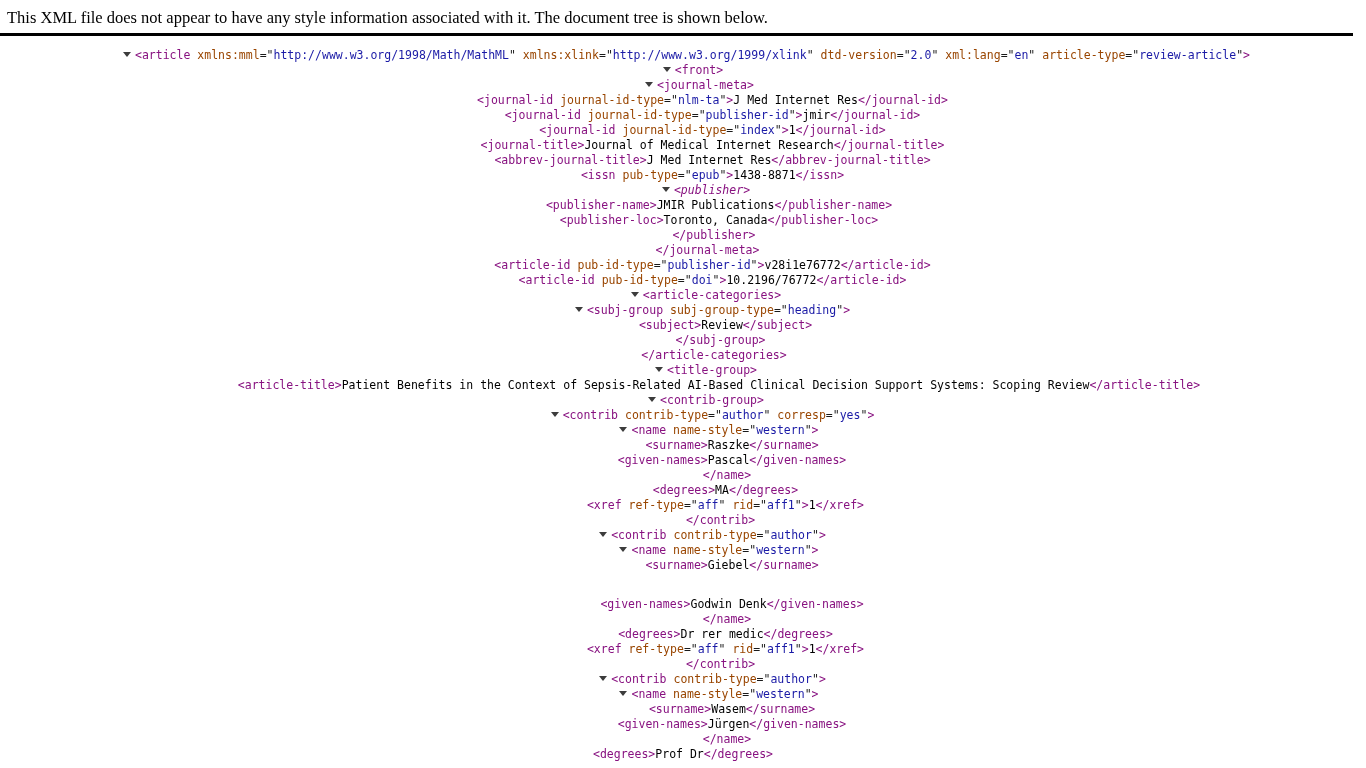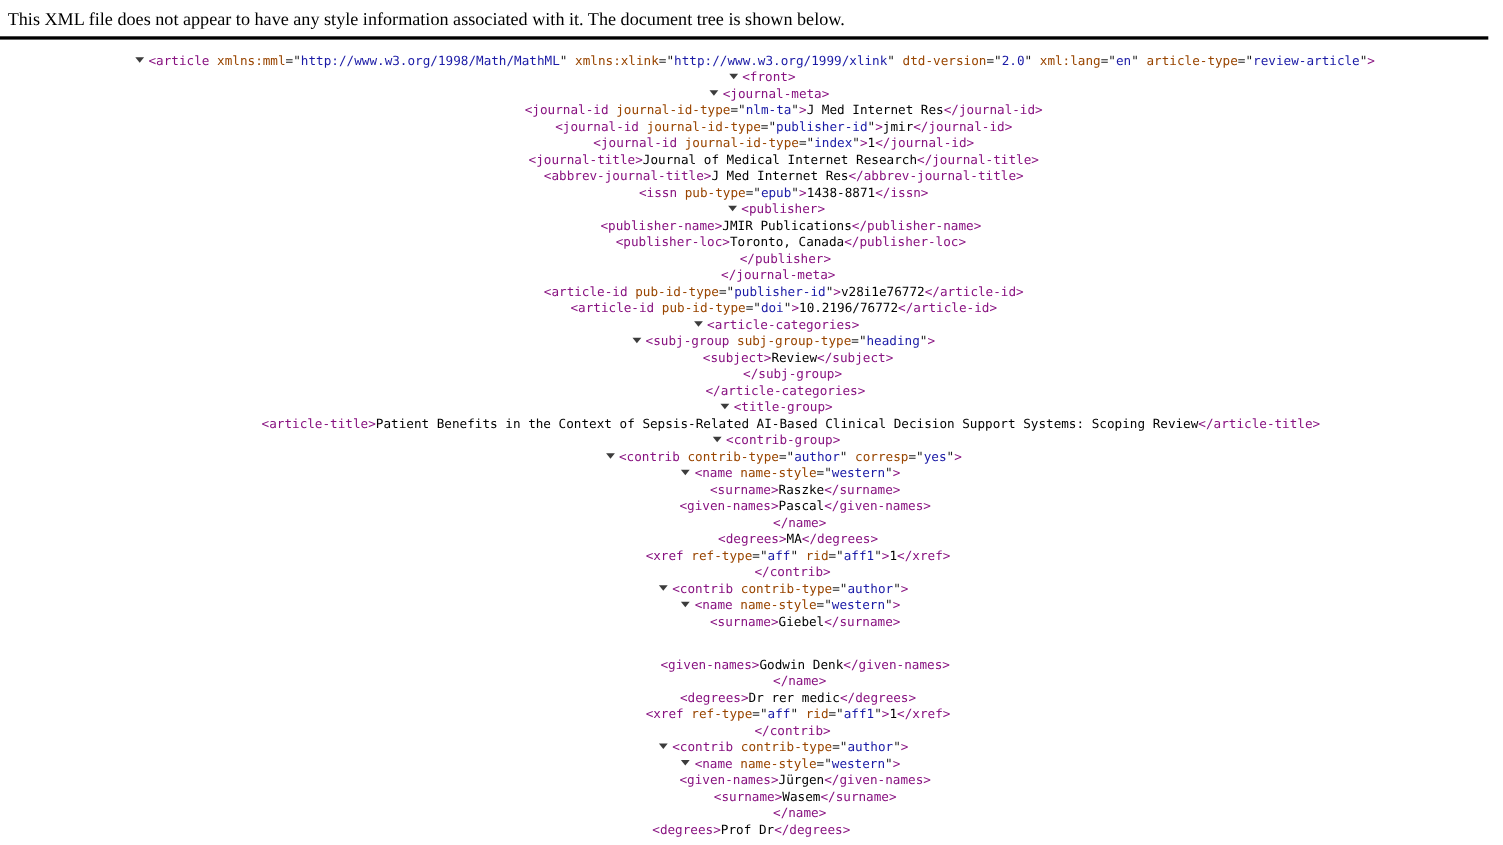--- a/index.html
+++ b/index.html
@@ -45,21 +45,21 @@
 <div id="tree" class="tree">
     <div class="line" style="padding-left: 7px;"><span class="arrow"></span><span class="tag">&lt;article</span><span class="tag"> </span><span class="attr">xmlns:mml</span><span class="eq">="</span><span class="val">http://www.w3.org/1998/Math/MathML</span><span class="eq">"</span><span class="tag"> </span><span class="attr">xmlns:xlink</span><span class="eq">="</span><span class="val">http://www.w3.org/1999/xlink</span><span class="eq">"</span><span class="tag"> </span><span class="attr">dtd-version</span><span class="eq">="</span><span class="val">2.0</span><span class="eq">"</span><span class="tag"> </span><span class="attr">xml:lang</span><span class="eq">="</span><span class="val">en</span><span class="eq">"</span><span class="tag"> </span><span class="attr">article-type</span><span class="eq">="</span><span class="val">review-article</span><span class="eq">"</span><span class="tag">&gt;</span></div>
     <div class="line" style="padding-left: 20px;"><span class="arrow"></span><span class="tag">&lt;front</span><span class="tag">&gt;</span></div>
     <div class="line" style="padding-left: 33px;"><span class="arrow"></span><span class="tag">&lt;journal-meta</span><span class="tag">&gt;</span></div>
     <div class="line" style="padding-left: 59px;"><span class="tag">&lt;journal-id</span><span class="tag"> </span><span class="attr">journal-id-type</span><span class="eq">="</span><span class="val">nlm-ta</span><span class="eq">"</span><span class="tag">&gt;</span><span class="txt">J Med Internet Res</span><span class="tag">&lt;/journal-id</span><span class="tag">&gt;</span></div>
     <div class="line" style="padding-left: 59px;"><span class="tag">&lt;journal-id</span><span class="tag"> </span><span class="attr">journal-id-type</span><span class="eq">="</span><span class="val">publisher-id</span><span class="eq">"</span><span class="tag">&gt;</span><span class="txt">jmir</span><span class="tag">&lt;/journal-id</span><span class="tag">&gt;</span></div>
     <div class="line" style="padding-left: 59px;"><span class="tag">&lt;journal-id</span><span class="tag"> </span><span class="attr">journal-id-type</span><span class="eq">="</span><span class="val">index</span><span class="eq">"</span><span class="tag">&gt;</span><span class="txt">1</span><span class="tag">&lt;/journal-id</span><span class="tag">&gt;</span></div>
     <div class="line" style="padding-left: 59px;"><span class="tag">&lt;journal-title</span><span class="tag">&gt;</span><span class="txt">Journal of Medical Internet Research</span><span class="tag">&lt;/journal-title</span><span class="tag">&gt;</span></div>
     <div class="line" style="padding-left: 59px;"><span class="tag">&lt;abbrev-journal-title</span><span class="tag">&gt;</span><span class="txt">J Med Internet Res</span><span class="tag">&lt;/abbrev-journal-title</span><span class="tag">&gt;</span></div>
     <div class="line" style="padding-left: 59px;"><span class="tag">&lt;issn</span><span class="tag"> </span><span class="attr">pub-type</span><span class="eq">="</span><span class="val">epub</span><span class="eq">"</span><span class="tag">&gt;</span><span class="txt">1438-8871</span><span class="tag">&lt;/issn</span><span class="tag">&gt;</span></div>
-    <div class="line" style="padding-left: 46px;"><span class="arrow"></span><span class="tag">&lt;publisher</span><span class="tag">&gt;</span></div>
+    <div class="line" style="padding-left: 46px; font-style: italic;"><span class="arrow"></span><span class="tag">&lt;publisher</span><span class="tag">&gt;</span></div>
     <div class="line" style="padding-left: 72px;"><span class="tag">&lt;publisher-name</span><span class="tag">&gt;</span><span class="txt">JMIR Publications</span><span class="tag">&lt;/publisher-name</span><span class="tag">&gt;</span></div>
     <div class="line" style="padding-left: 72px;"><span class="tag">&lt;publisher-loc</span><span class="tag">&gt;</span><span class="txt">Toronto, Canada</span><span class="tag">&lt;/publisher-loc</span><span class="tag">&gt;</span></div>
     <div class="line" style="padding-left: 62px;"><span class="tag">&lt;/publisher</span><span class="tag">&gt;</span></div>
     <div class="line" style="padding-left: 49px;"><span class="tag">&lt;/journal-meta</span><span class="tag">&gt;</span></div>
     <div class="line" style="padding-left: 59px;"><span class="tag">&lt;article-id</span><span class="tag"> </span><span class="attr">pub-id-type</span><span class="eq">="</span><span class="val">publisher-id</span><span class="eq">"</span><span class="tag">&gt;</span><span class="txt">v28i1e76772</span><span class="tag">&lt;/article-id</span><span class="tag">&gt;</span></div>
     <div class="line" style="padding-left: 59px;"><span class="tag">&lt;article-id</span><span class="tag"> </span><span class="attr">pub-id-type</span><span class="eq">="</span><span class="val">doi</span><span class="eq">"</span><span class="tag">&gt;</span><span class="txt">10.2196/76772</span><span class="tag">&lt;/article-id</span><span class="tag">&gt;</span></div>
     <div class="line" style="padding-left: 46px;"><span class="arrow"></span><span class="tag">&lt;article-categories</span><span class="tag">&gt;</span></div>
     <div class="line" style="padding-left: 59px;"><span class="arrow"></span><span class="tag">&lt;subj-group</span><span class="tag"> </span><span class="attr">subj-group-type</span><span class="eq">="</span><span class="val">heading</span><span class="eq">"</span><span class="tag">&gt;</span></div>
     <div class="line" style="padding-left: 85px;"><span class="tag">&lt;subject</span><span class="tag">&gt;</span><span class="txt">Review</span><span class="tag">&lt;/subject</span><span class="tag">&gt;</span></div>
     <div class="line" style="padding-left: 75px;"><span class="tag">&lt;/subj-group</span><span class="tag">&gt;</span></div>
@@ -78,17 +78,17 @@
     <div class="line" style="padding-left: 59px;"><span class="arrow"></span><span class="tag">&lt;contrib</span><span class="tag"> </span><span class="attr">contrib-type</span><span class="eq">="</span><span class="val">author</span><span class="eq">"</span><span class="tag">&gt;</span></div>
     <div class="line" style="padding-left: 72px;"><span class="arrow"></span><span class="tag">&lt;name</span><span class="tag"> </span><span class="attr">name-style</span><span class="eq">="</span><span class="val">western</span><span class="eq">"</span><span class="tag">&gt;</span></div>
     <div class="line" style="padding-left: 98px;"><span class="tag">&lt;surname</span><span class="tag">&gt;</span><span class="txt">Giebel</span><span class="tag">&lt;/surname</span><span class="tag">&gt;</span></div>
     <div class="line" style="padding-left: 98px; margin-top: 24px;"><span class="tag">&lt;given-names</span><span class="tag">&gt;</span><span class="txt">Godwin Denk</span><span class="tag">&lt;/given-names</span><span class="tag">&gt;</span></div>
     <div class="line" style="padding-left: 88px;"><span class="tag">&lt;/name</span><span class="tag">&gt;</span></div>
     <div class="line" style="padding-left: 85px;"><span class="tag">&lt;degrees</span><span class="tag">&gt;</span><span class="txt">Dr rer medic</span><span class="tag">&lt;/degrees</span><span class="tag">&gt;</span></div>
     <div class="line" style="padding-left: 85px;"><span class="tag">&lt;xref</span><span class="tag"> </span><span class="attr">ref-type</span><span class="eq">="</span><span class="val">aff</span><span class="eq">"</span><span class="tag"> </span><span class="attr">rid</span><span class="eq">="</span><span class="val">aff1</span><span class="eq">"</span><span class="tag">&gt;</span><span class="txt">1</span><span class="tag">&lt;/xref</span><span class="tag">&gt;</span></div>
     <div class="line" style="padding-left: 75px;"><span class="tag">&lt;/contrib</span><span class="tag">&gt;</span></div>
     <div class="line" style="padding-left: 59px;"><span class="arrow"></span><span class="tag">&lt;contrib</span><span class="tag"> </span><span class="attr">contrib-type</span><span class="eq">="</span><span class="val">author</span><span class="eq">"</span><span class="tag">&gt;</span></div>
     <div class="line" style="padding-left: 72px;"><span class="arrow"></span><span class="tag">&lt;name</span><span class="tag"> </span><span class="attr">name-style</span><span class="eq">="</span><span class="val">western</span><span class="eq">"</span><span class="tag">&gt;</span></div>
+    <div class="line" style="padding-left: 98px;"><span class="tag">&lt;surname</span><span class="tag">&gt;</span><span class="txt">Wasem</span><span class="tag">&lt;/surname</span><span class="tag">&gt;</span></div>
     <div class="line" style="padding-left: 98px;"><span class="tag">&lt;given-names</span><span class="tag">&gt;</span><span class="txt">Jürgen</span><span class="tag">&lt;/given-names</span><span class="tag">&gt;</span></div>
-    <div class="line" style="padding-left: 98px;"><span class="tag">&lt;surname</span><span class="tag">&gt;</span><span class="txt">Wasem</span><span class="tag">&lt;/surname</span><span class="tag">&gt;</span></div>
     <div class="line" style="padding-left: 88px;"><span class="tag">&lt;/name</span><span class="tag">&gt;</span></div>
     <div class="line" style=""><span class="tag">&lt;degrees</span><span class="tag">&gt;</span><span class="txt">Prof Dr</span><span class="tag">&lt;/degrees</span><span class="tag">&gt;</span></div>
   </div>
 
 </body></html>

